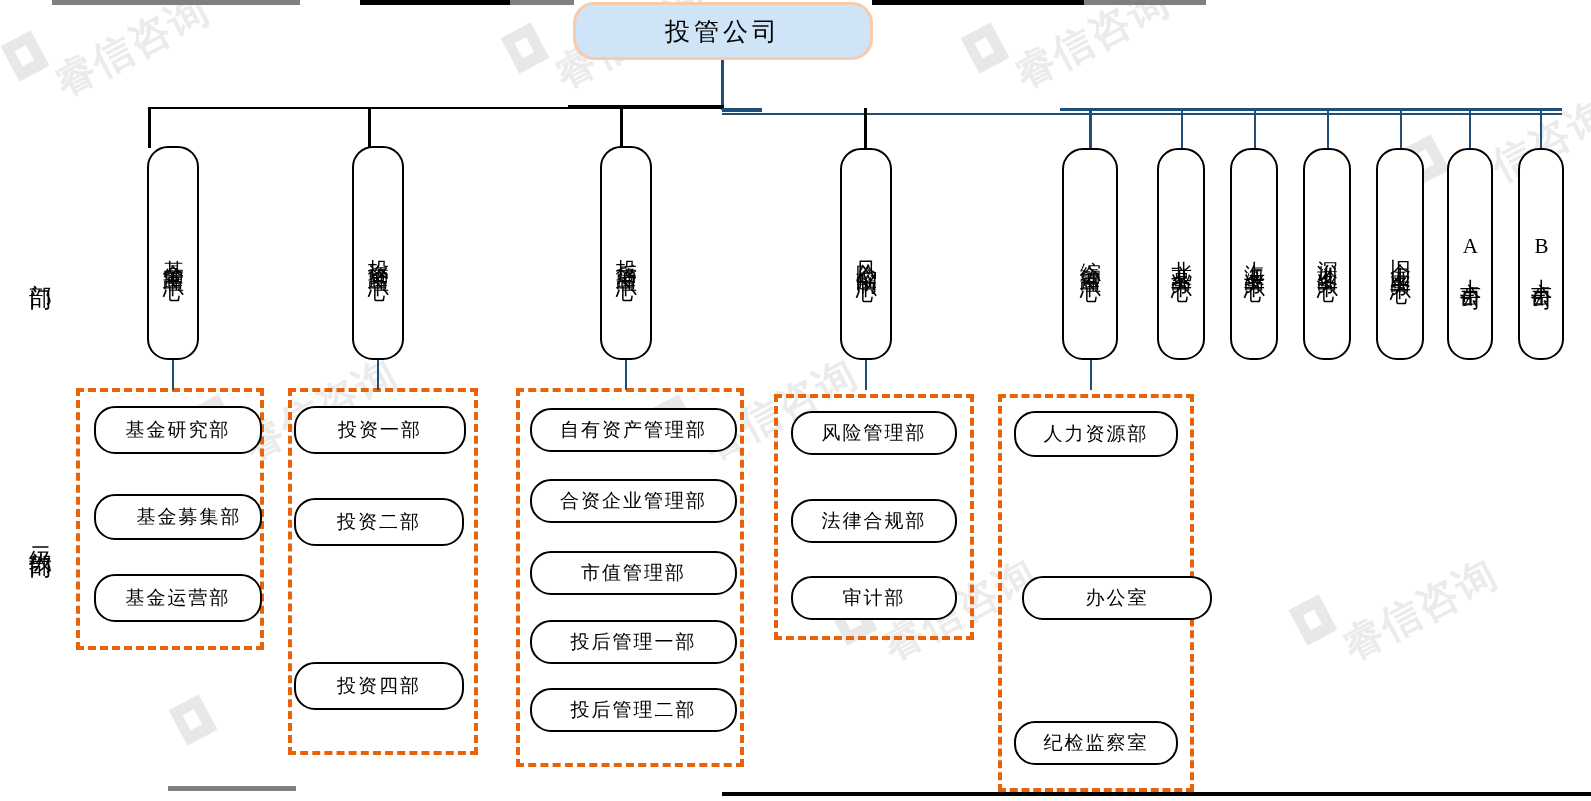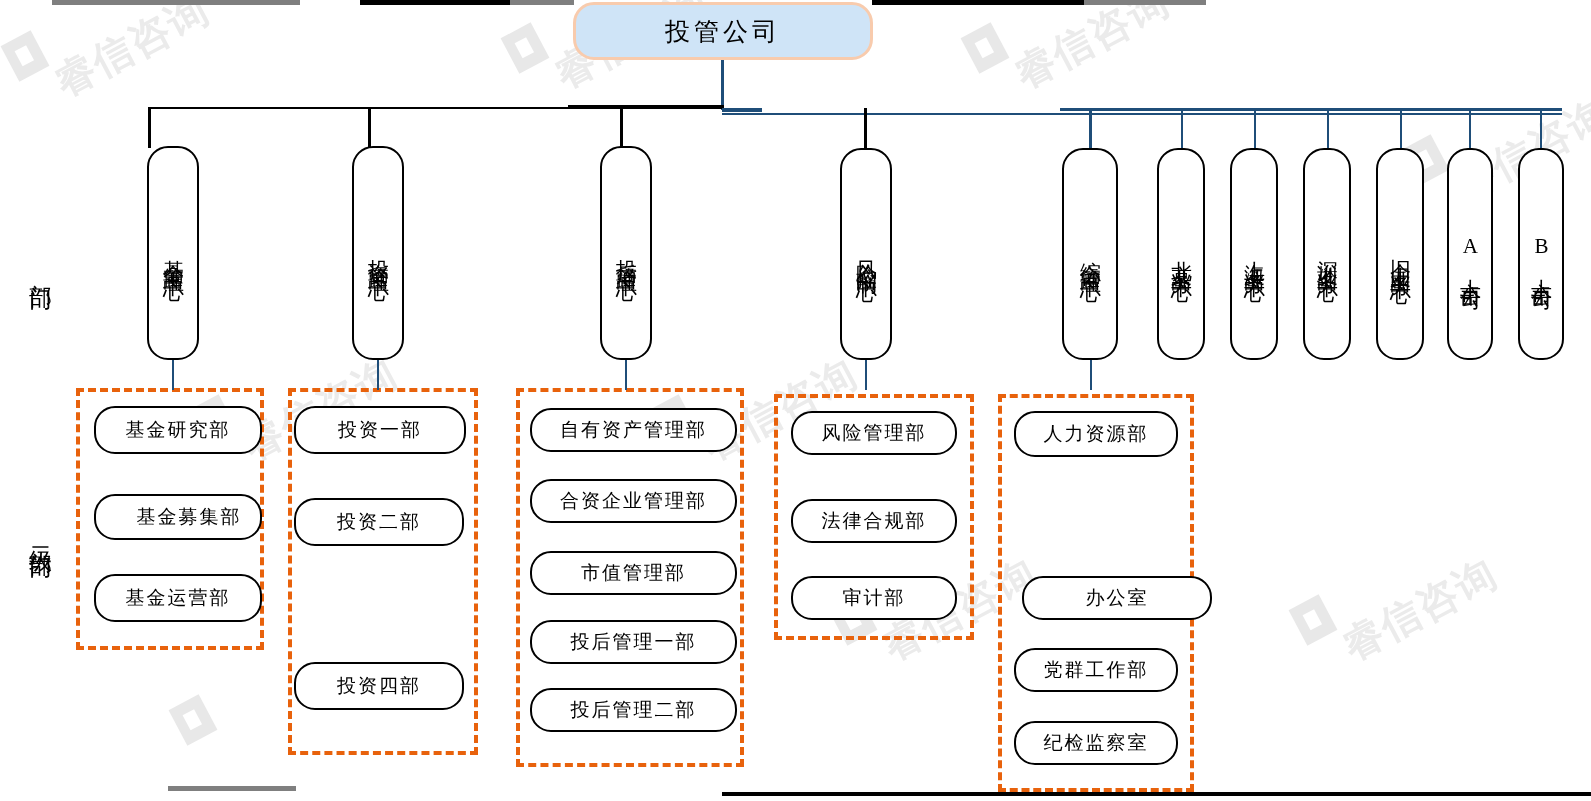--- a/index.html
+++ b/index.html
@@ -211,16 +211,15 @@
   <div class="box sub-box" style="left:530px; top:551px; width:207px; height:44px;">市值管理部</div>
   <div class="box sub-box" style="left:530px; top:620px; width:207px; height:44px;">投后管理一部</div>
   <div class="box sub-box" style="left:530px; top:688px; width:207px; height:44px;">投后管理二部</div>
 
   <div class="box sub-box" style="left:791px; top:411px; width:166px; height:44px;">风险管理部</div>
   <div class="box sub-box" style="left:791px; top:499px; width:166px; height:44px;">法律合规部</div>
   <div class="box sub-box" style="left:791px; top:576px; width:166px; height:44px;">审计部</div>
 
   <div class="box sub-box" style="left:1014px; top:411px; width:164px; height:46px;">人力资源部</div>
   <div class="box sub-box" style="left:1014px; top:576px; width:190px; height:44px;margin-left:8px;">办公室</div>
-  <div class="box sub-box" style="left:1014px; top:648px; width:164px; height:44px;">党群工作部</div>
   <div class="box sub-box" style="left:1014px; top:721px; width:164px; height:44px;">纪检监察室</div>
 
 </div>
 
 </body></html>

